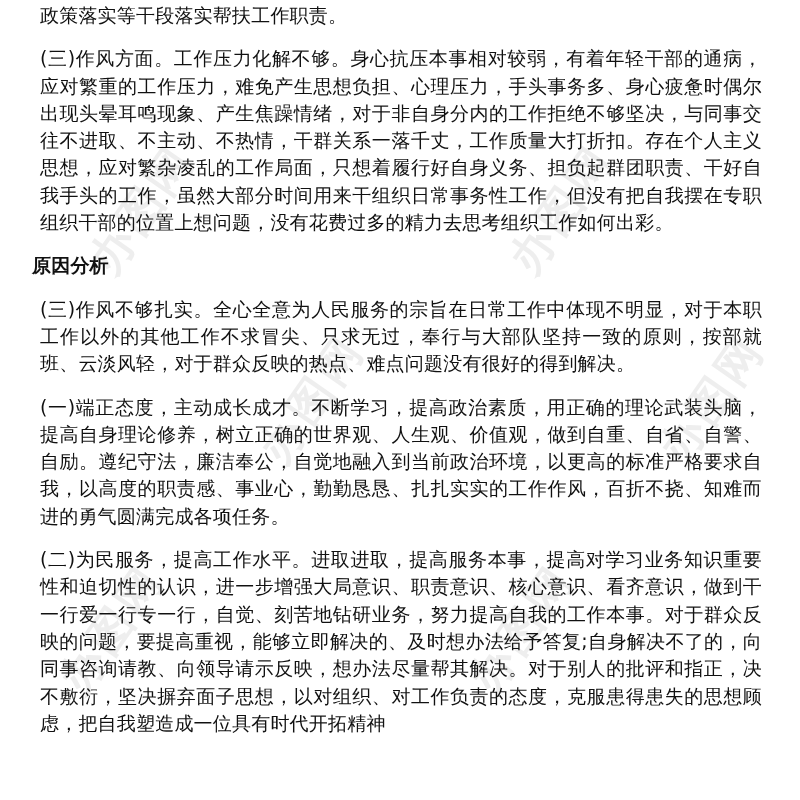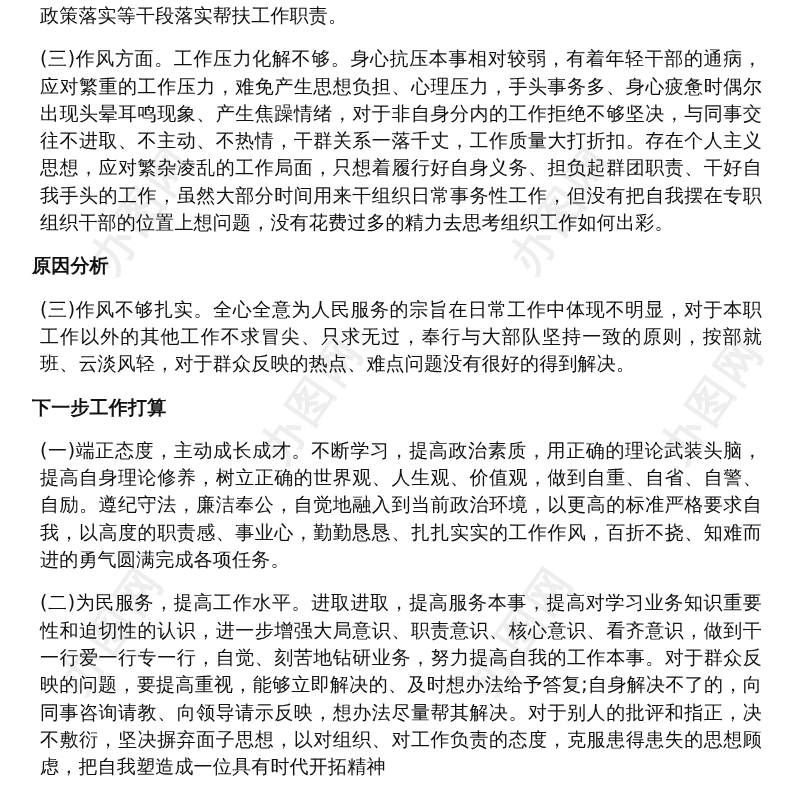--- a/index.html
+++ b/index.html
@@ -53,16 +53,15 @@
 <div class="watermark" style="left:240px;top:370px;">办图网</div>
 <div class="watermark" style="left:640px;top:370px;">办图网</div>
 <div class="watermark" style="left:40px;top:600px;">办图网</div>
 <div class="watermark" style="left:450px;top:600px;">办图网</div>
 
 <div class="doc">
   <p class="para">政策落实等干段落实帮扶工作职责。</p>
   <p class="para">(三)作风方面。工作压力化解不够。身心抗压本事相对较弱，有着年轻干部的通病，应对繁重的工作压力，难免产生思想负担、心理压力，手头事务多、身心疲惫时偶尔出现头晕耳鸣现象、产生焦躁情绪，对于非自身分内的工作拒绝不够坚决，与同事交往不进取、不主动、不热情，干群关系一落千丈，工作质量大打折扣。存在个人主义思想，应对繁杂凌乱的工作局面，只想着履行好自身义务、担负起群团职责、干好自我手头的工作，虽然大部分时间用来干组织日常事务性工作，但没有把自我摆在专职组织干部的位置上想问题，没有花费过多的精力去思考组织工作如何出彩。</p>
   <p class="heading">原因分析</p>
   <p class="para">(三)作风不够扎实。全心全意为人民服务的宗旨在日常工作中体现不明显，对于本职工作以外的其他工作不求冒尖、只求无过，奉行与大部队坚持一致的原则，按部就班、云淡风轻，对于群众反映的热点、难点问题没有很好的得到解决。</p>
-  <p class="heading">下一步工作打算</p>
   <p class="para">(一)端正态度，主动成长成才。不断学习，提高政治素质，用正确的理论武装头脑，提高自身理论修养，树立正确的世界观、人生观、价值观，做到自重、自省、自警、自励。遵纪守法，廉洁奉公，自觉地融入到当前政治环境，以更高的标准严格要求自我，以高度的职责感、事业心，勤勤恳恳、扎扎实实的工作作风，百折不挠、知难而进的勇气圆满完成各项任务。</p>
   <p class="para">(二)为民服务，提高工作水平。进取进取，提高服务本事，提高对学习业务知识重要性和迫切性的认识，进一步增强大局意识、职责意识、核心意识、看齐意识，做到干一行爱一行专一行，自觉、刻苦地钻研业务，努力提高自我的工作本事。对于群众反映的问题，要提高重视，能够立即解决的、及时想办法给予答复;自身解决不了的，向同事咨询请教、向领导请示反映，想办法尽量帮其解决。对于别人的批评和指正，决不敷衍，坚决摒弃面子思想，以对组织、对工作负责的态度，克服患得患失的思想顾虑，把自我塑造成一位具有时代开拓精神</p>
 </div>
 
 </body></html>

